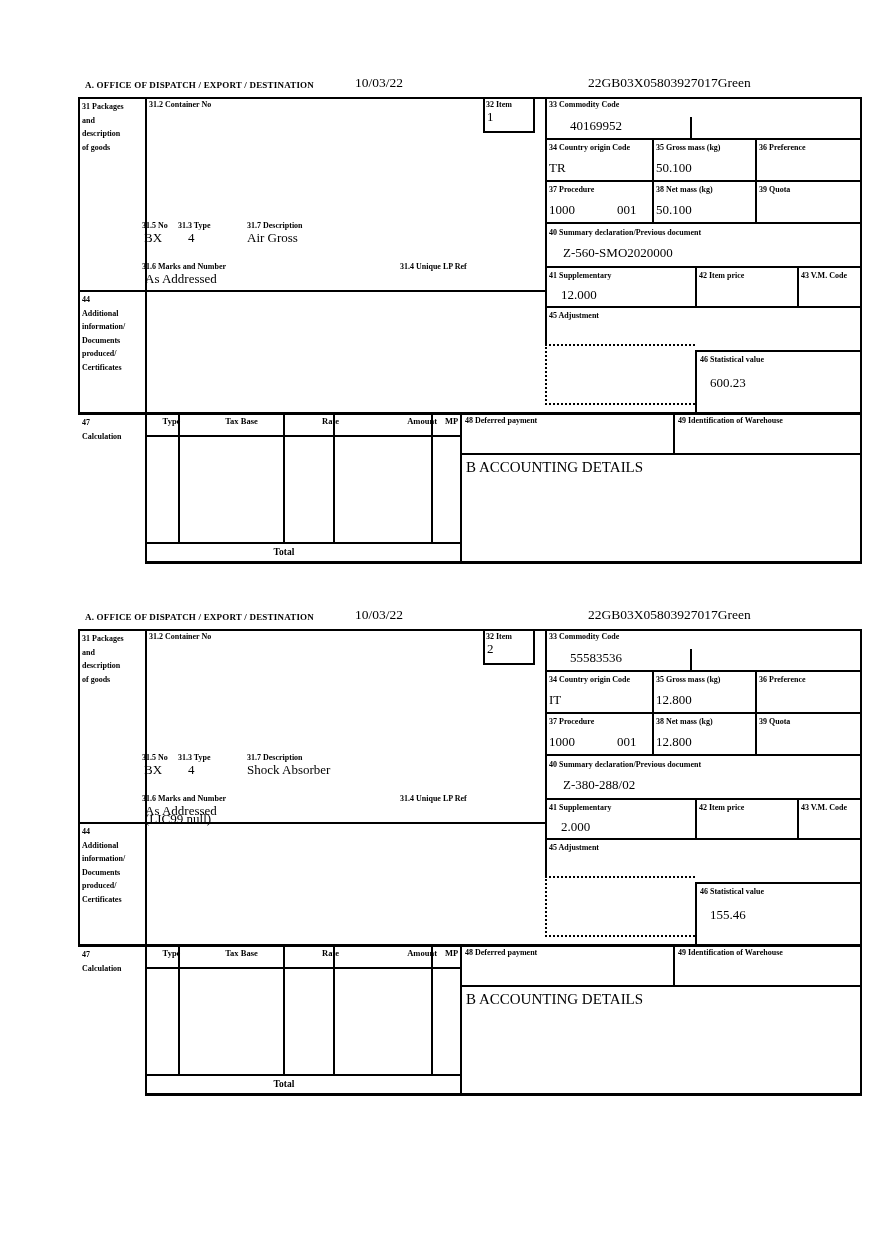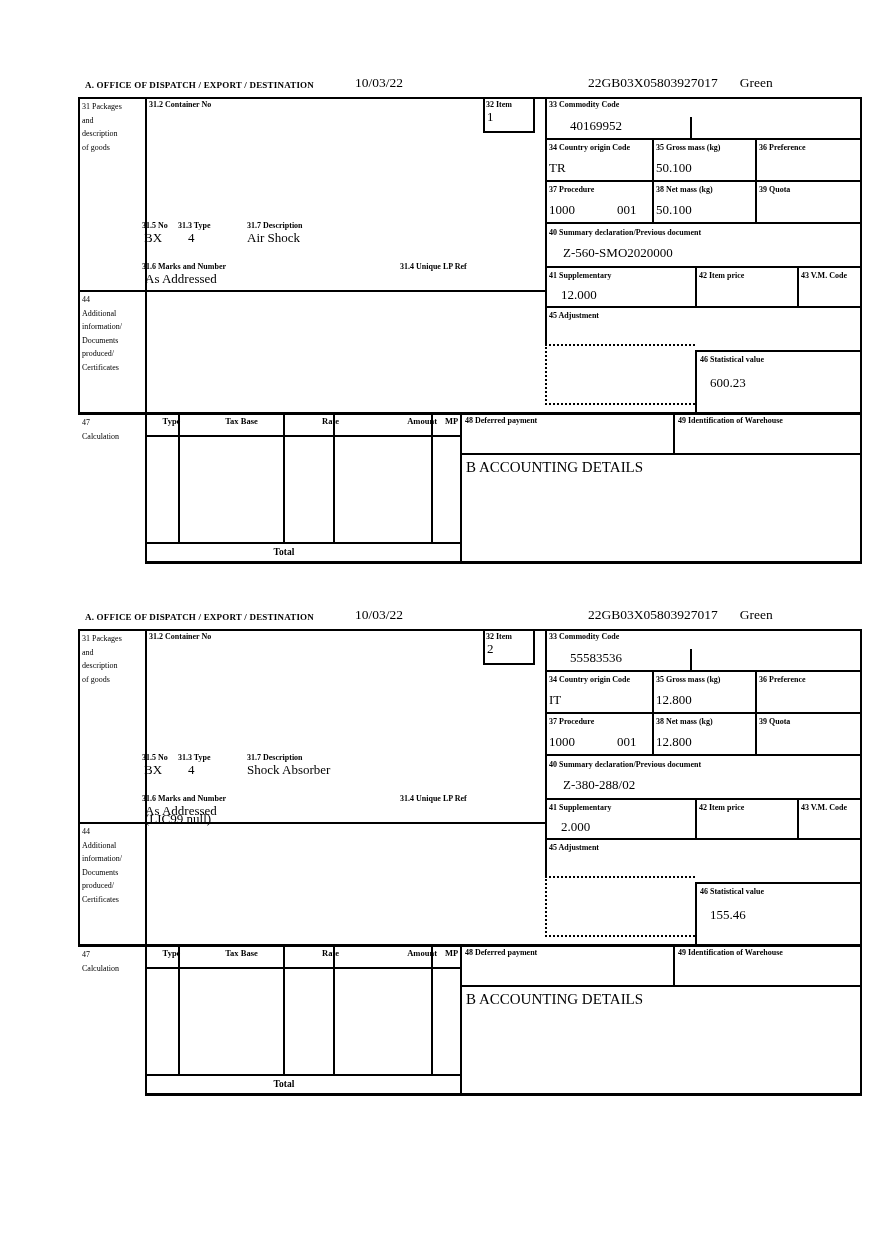--- a/index.html
+++ b/index.html
@@ -1,25 +1,25 @@
 <!DOCTYPE html>
 <html><head>
 <meta charset="utf-8">
 <style>
   html,body{margin:0;padding:0;background:#fff;}
   body{width:882px;height:1250px;position:relative;font-family:"Liberation Serif",serif;color:#000;}
   .decl-section{position:absolute;left:78px;width:784px;height:500px;}
   .ln{position:absolute;background:#000;}
   .lbl{position:absolute;font-size:8px;font-weight:bold;line-height:10px;white-space:nowrap;}
-  .lbl-wrap{position:absolute;font-size:8px;font-weight:normal;line-height:13.5px;white-space:pre-line;}
+  .lbl-wrap{position:absolute;font-size:8px;font-weight:bold;line-height:13.5px;white-space:pre-line;}
   .val{position:absolute;font-size:13px;line-height:15px;white-space:nowrap;}
   .hdr-office{position:absolute;left:7px;top:5px;font-size:9px;font-weight:bold;letter-spacing:.2px;}
   .hdr-date{position:absolute;left:277px;top:0;font-size:13.5px;}
   .hdr-mrn{position:absolute;left:510px;top:0;font-size:13.5px;}
-  .hdr-mrn .status{margin-left:22px;}
+  .hdr-mrn .status{}
   .item32-box{position:absolute;left:405px;top:22px;width:52px;height:36px;border:2px solid #000;box-sizing:border-box;}
   .dashed-box{position:absolute;left:467px;top:269px;width:150px;height:61px;border-left:2px dotted #000;border-top:2px dotted #000;border-bottom:2px dotted #000;box-sizing:border-box;}
   .box46{position:absolute;left:617px;top:275px;width:167px;height:63px;border-left:2px solid #000;border-top:2px solid #000;box-sizing:border-box;}
   .th{position:absolute;top:341px;font-size:8.5px;font-weight:bold;margin-left:10px;}
   .tc{text-align:center;}
   .tr{text-align:right;}
   .total-row{position:absolute;left:67px;top:472px;width:278px;text-align:center;font-size:9.5px;font-weight:bold;}
   .b-acct{position:absolute;left:388px;top:384px;font-size:15px;font-weight:normal;}
 </style>
 </head>
@@ -88,21 +88,21 @@
   <div class="val" style="left:539px;top:127px">001</div>
   <div class="lbl" style="left:578px;top:110px">38 Net mass (kg)</div>
   <div class="val" style="left:578px;top:127px">50.100</div>
   <div class="lbl" style="left:681px;top:110px">39 Quota</div>
 
   <div class="lbl" style="left:64px;top:146px">31.5 No</div>
   <div class="lbl" style="left:100px;top:146px">31.3 Type</div>
   <div class="lbl" style="left:169px;top:146px">31.7 Description</div>
   <div class="val" style="left:66px;top:155px">BX</div>
   <div class="val" style="left:110px;top:155px">4</div>
-  <div class="val" style="left:169px;top:155px">Air Shock</div>
+  <div class="val" style="left:169px;top:155px">Air Gross</div>
 
   <div class="lbl" style="left:64px;top:187px">31.6 Marks and Number</div>
   <div class="lbl" style="left:322px;top:187px">31.4 Unique LP Ref</div>
   <div class="val" style="left:67px;top:196px">As Addressed</div>
 
   <div class="lbl" style="left:471px;top:153px">40 Summary declaration/Previous document</div>
   <div class="val" style="left:485px;top:170px">Z-560-SMO2020000</div>
 
   <div class="lbl" style="left:471px;top:196px">41 Supplementary</div>
   <div class="val" style="left:483px;top:212px">12.000</div>

